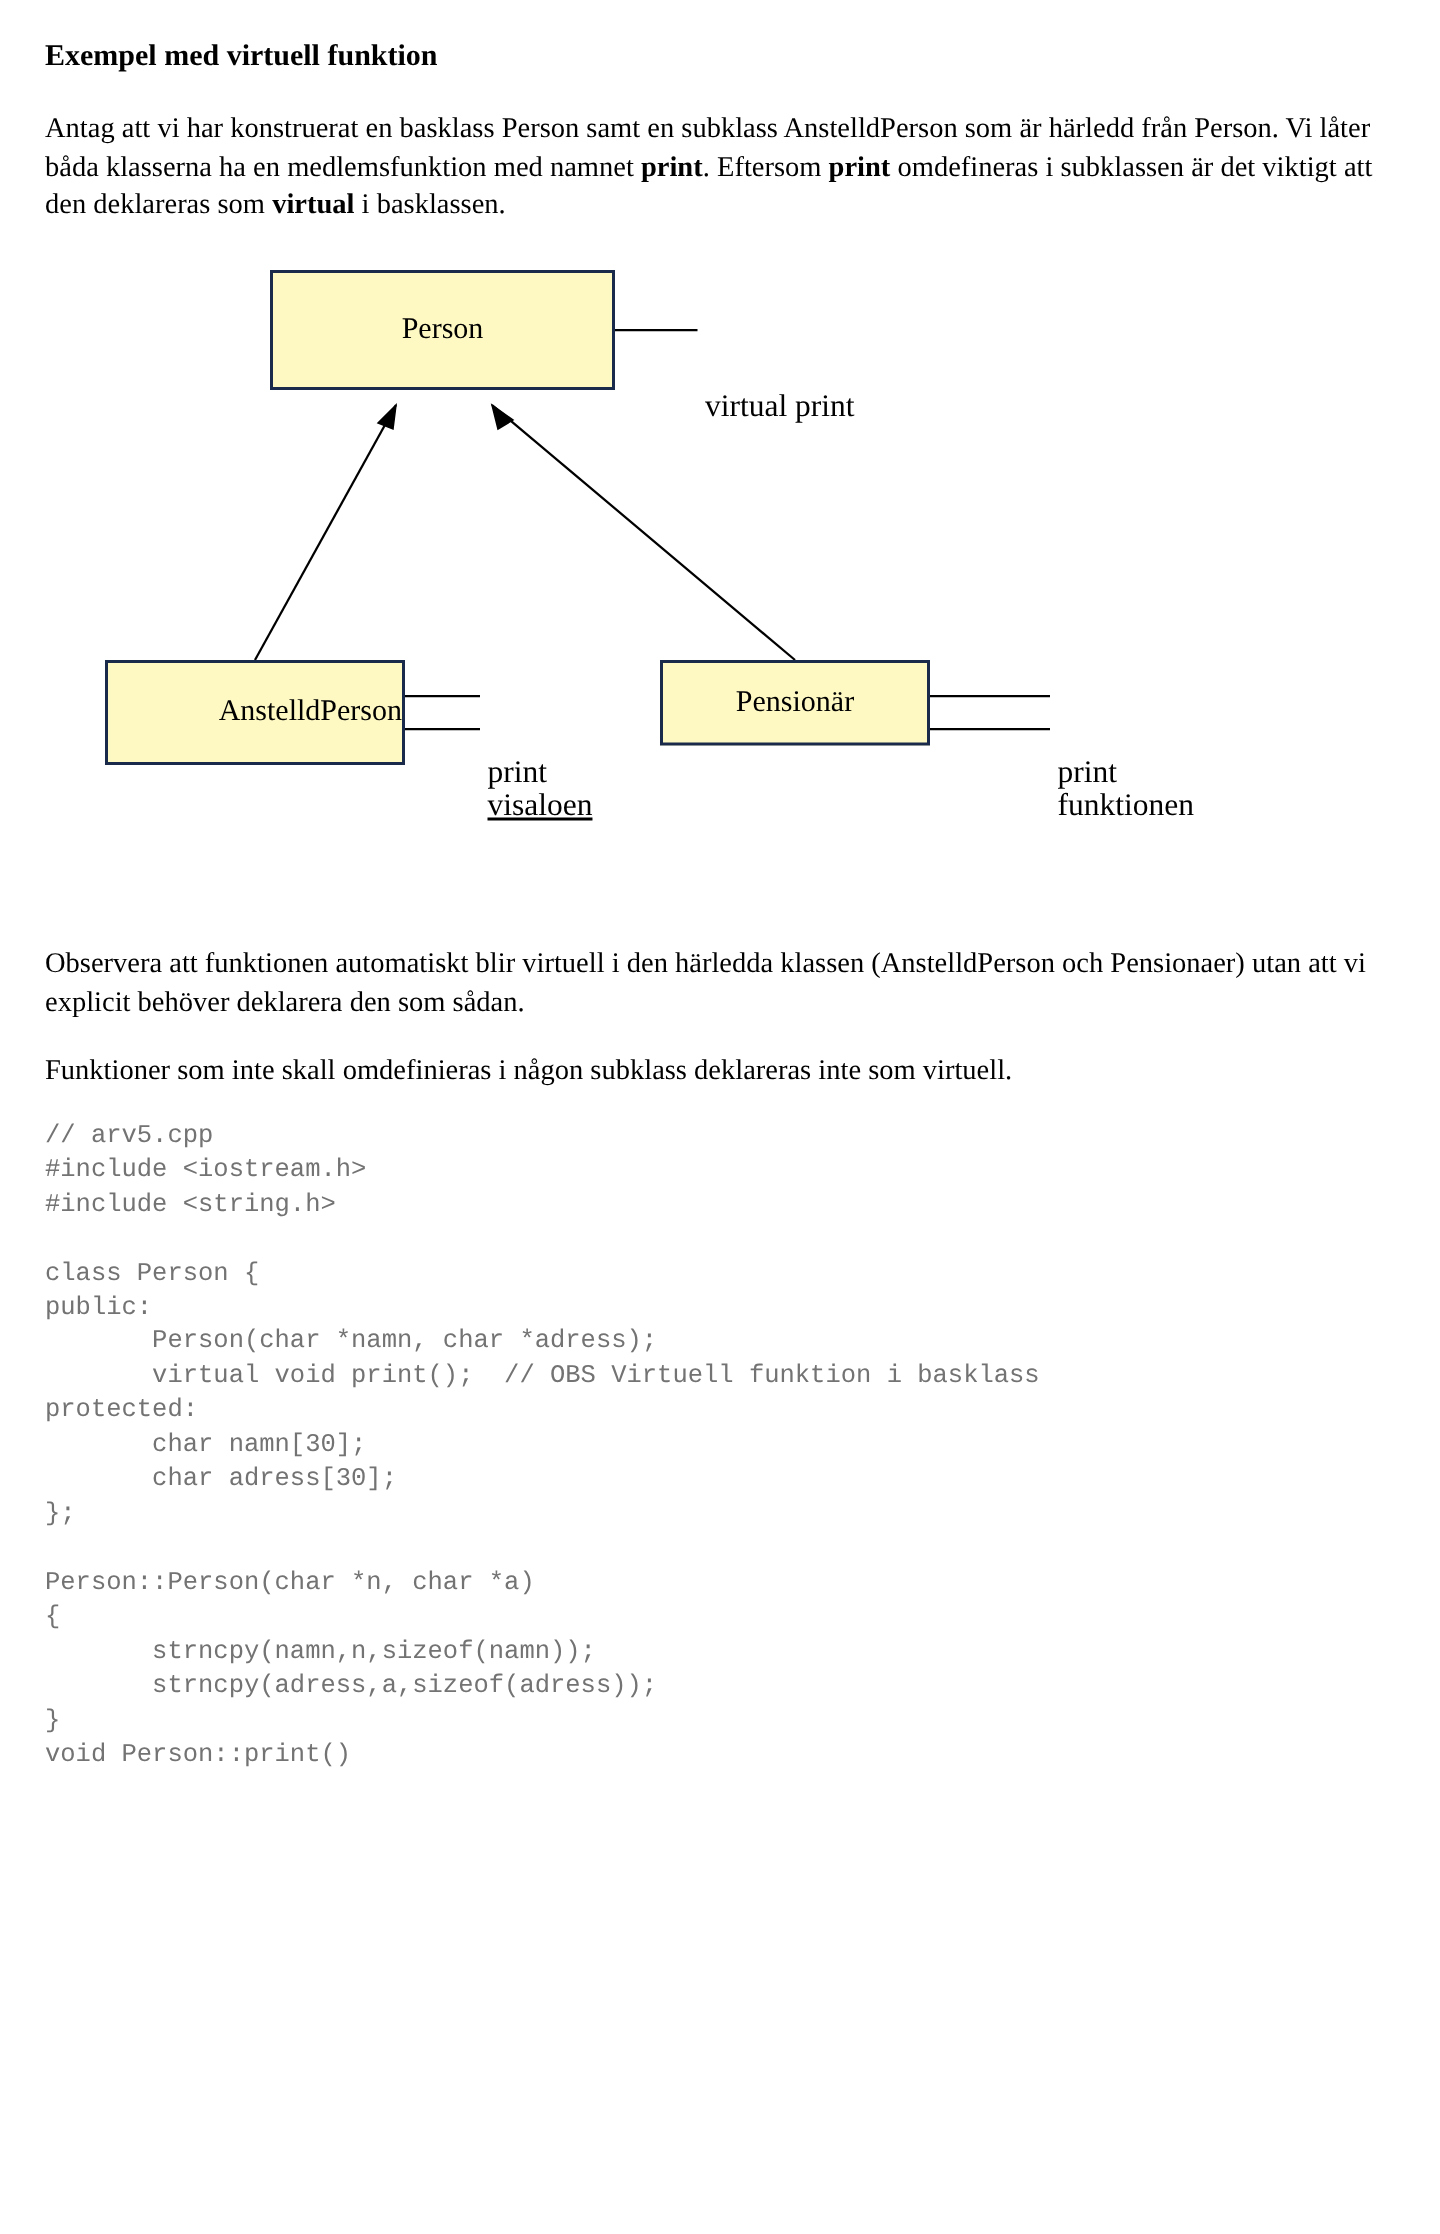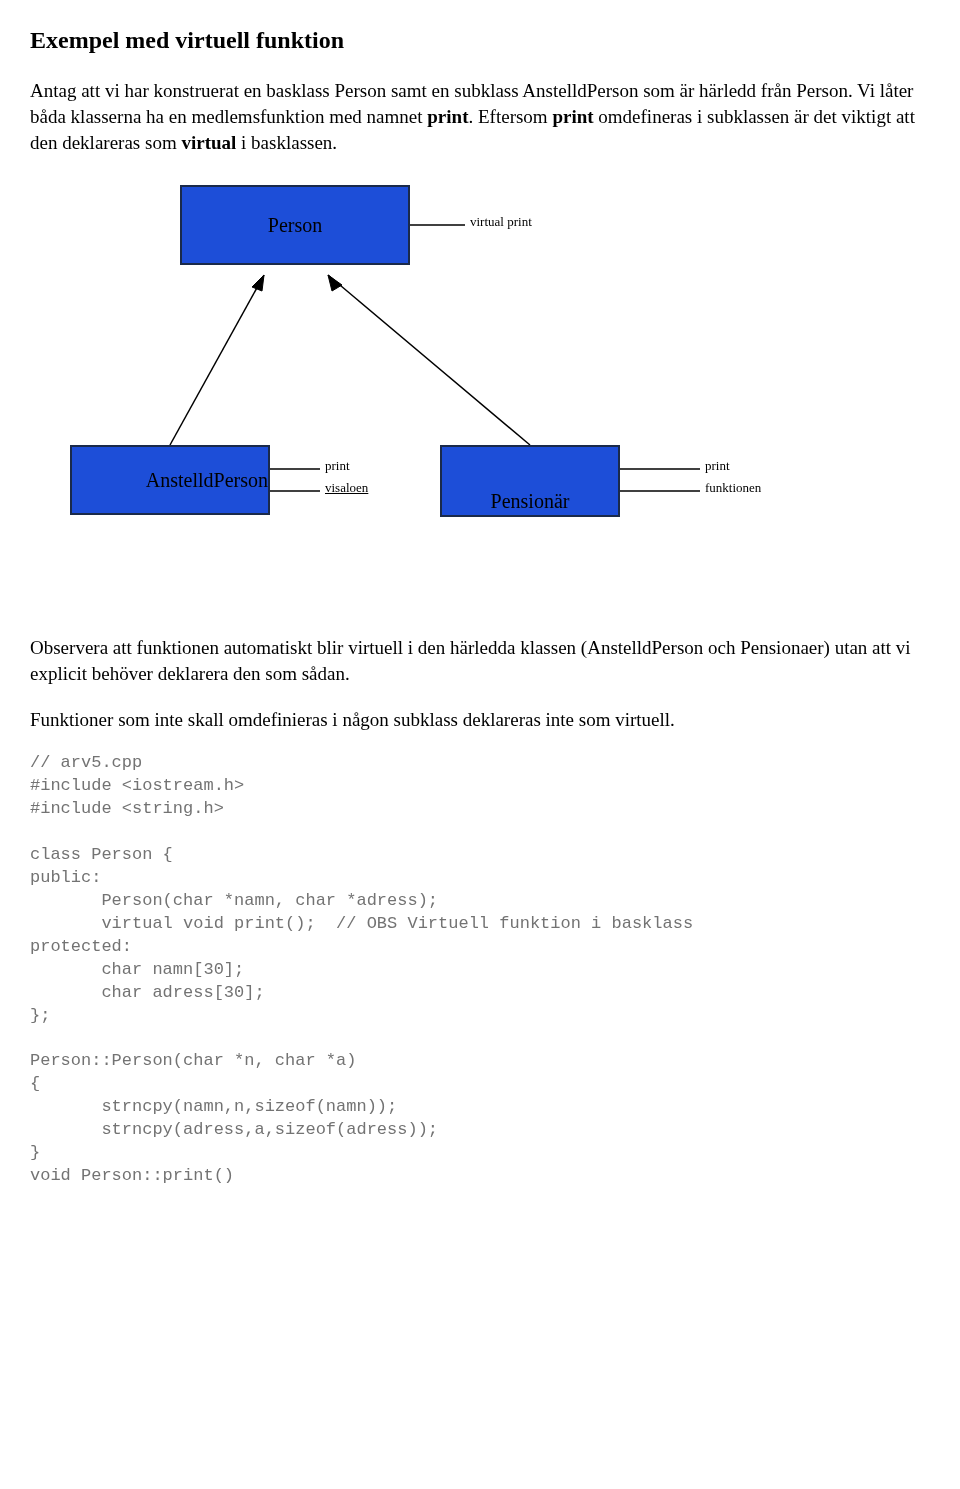--- a/index.html
+++ b/index.html
@@ -7,36 +7,36 @@
     font-size: 19px;
     line-height: 1.35;
     margin: 0;
     padding: 24px 30px;
     width: 960px;
     box-sizing: border-box;
     color: #000;
     background: #fff;
   }
   h1 {
-    font-size: 24px;
+    font-size: 20px;
     font-weight: bold;
     margin: 0 0 22px 0;
   }
   p {
     margin: 0 0 20px 0;
   }
   .bold { font-weight: bold; }
   .diagram {
     position: relative;
     height: 420px;
     margin: 20px 0 40px 0;
   }
   .box {
     position: absolute;
-    background: #1d4ed8;
+    background: #fef9c3;
     border: 2px solid #1a2a4a;
     box-sizing: border-box;
     display: flex;
     align-items: center;
     justify-content: center;
     font-size: 20px;
   }
   .box-person {
     left: 150px;
     top: 10px;
@@ -47,27 +47,27 @@
     left: 40px;
     top: 270px;
     width: 200px;
     height: 70px;
     justify-content: flex-end;
   }
   .box-pensionar {
     left: 410px;
     top: 270px;
     width: 180px;
-    height: 72px;
-    align-items: flex-end;
+    height: 57px;
   }
   .label {
     position: absolute;
-    font-size: 13px;
+    font-size: 21px;
     white-space: pre;
+    margin-top: 48px;
   }
   svg.wires {
     position: absolute;
     left: 0;
     top: 0;
     width: 900px;
     height: 420px;
   }
   svg.wires line, svg.wires polyline {
     stroke: #000;

